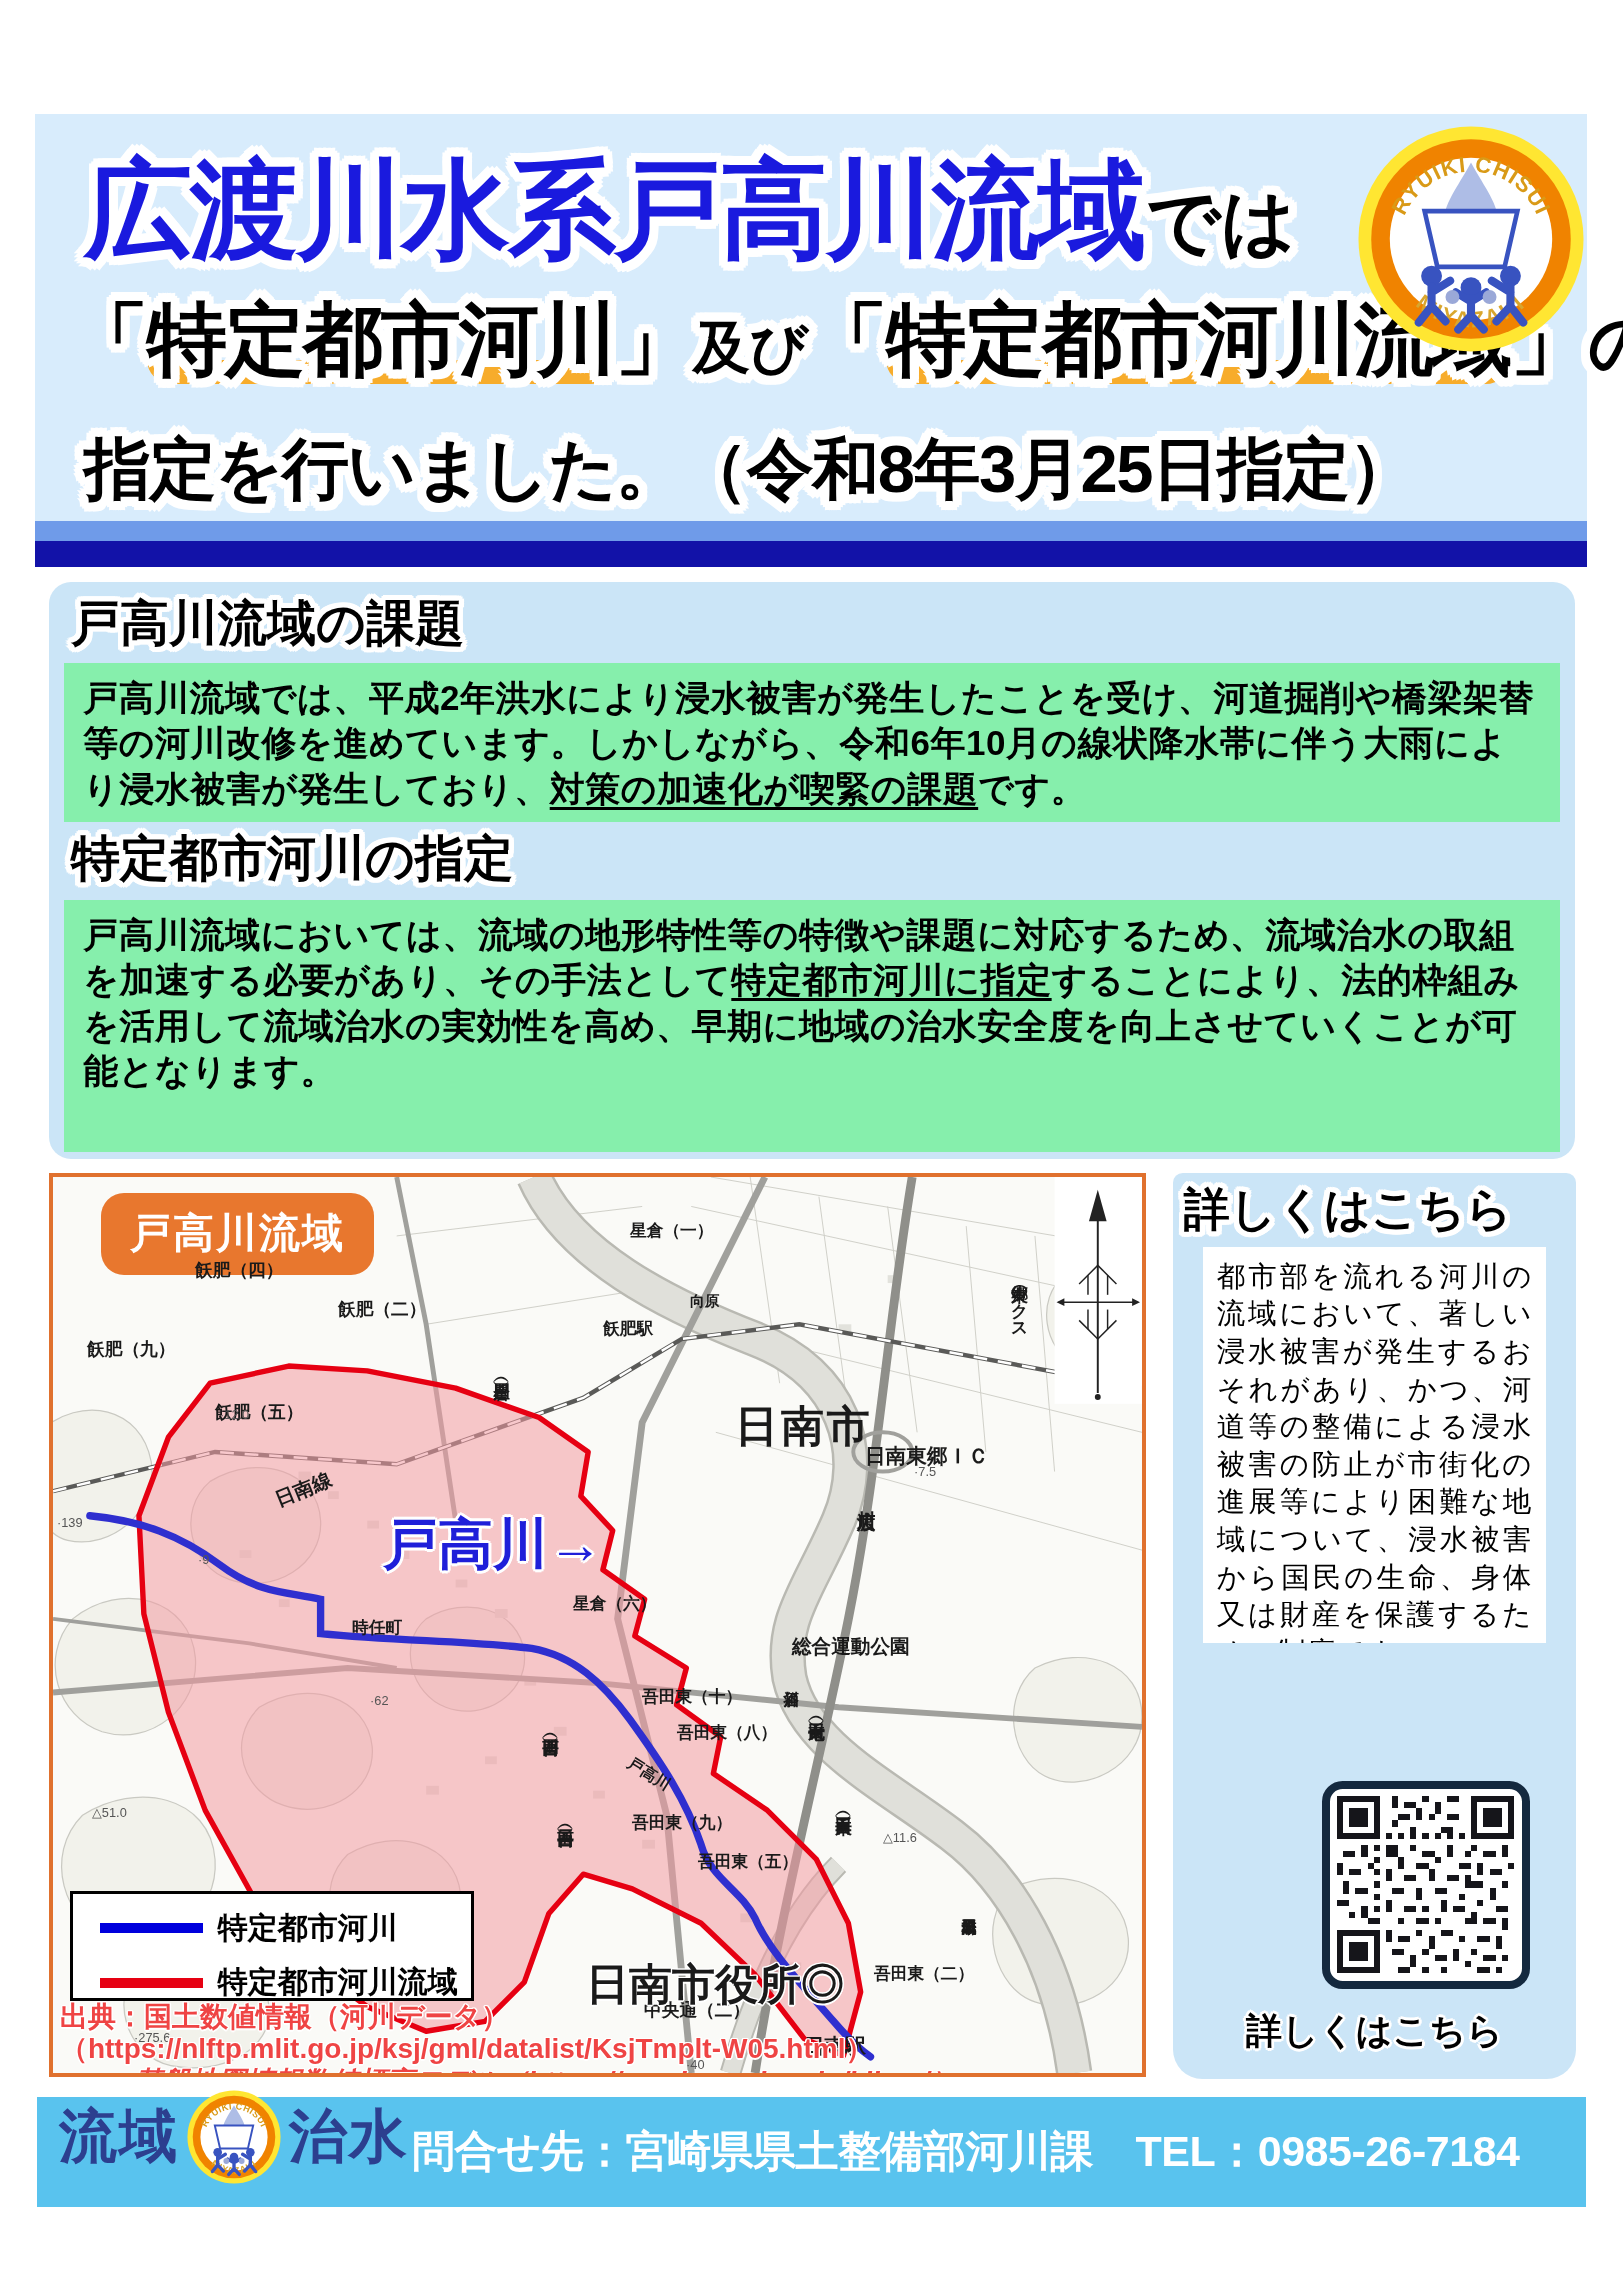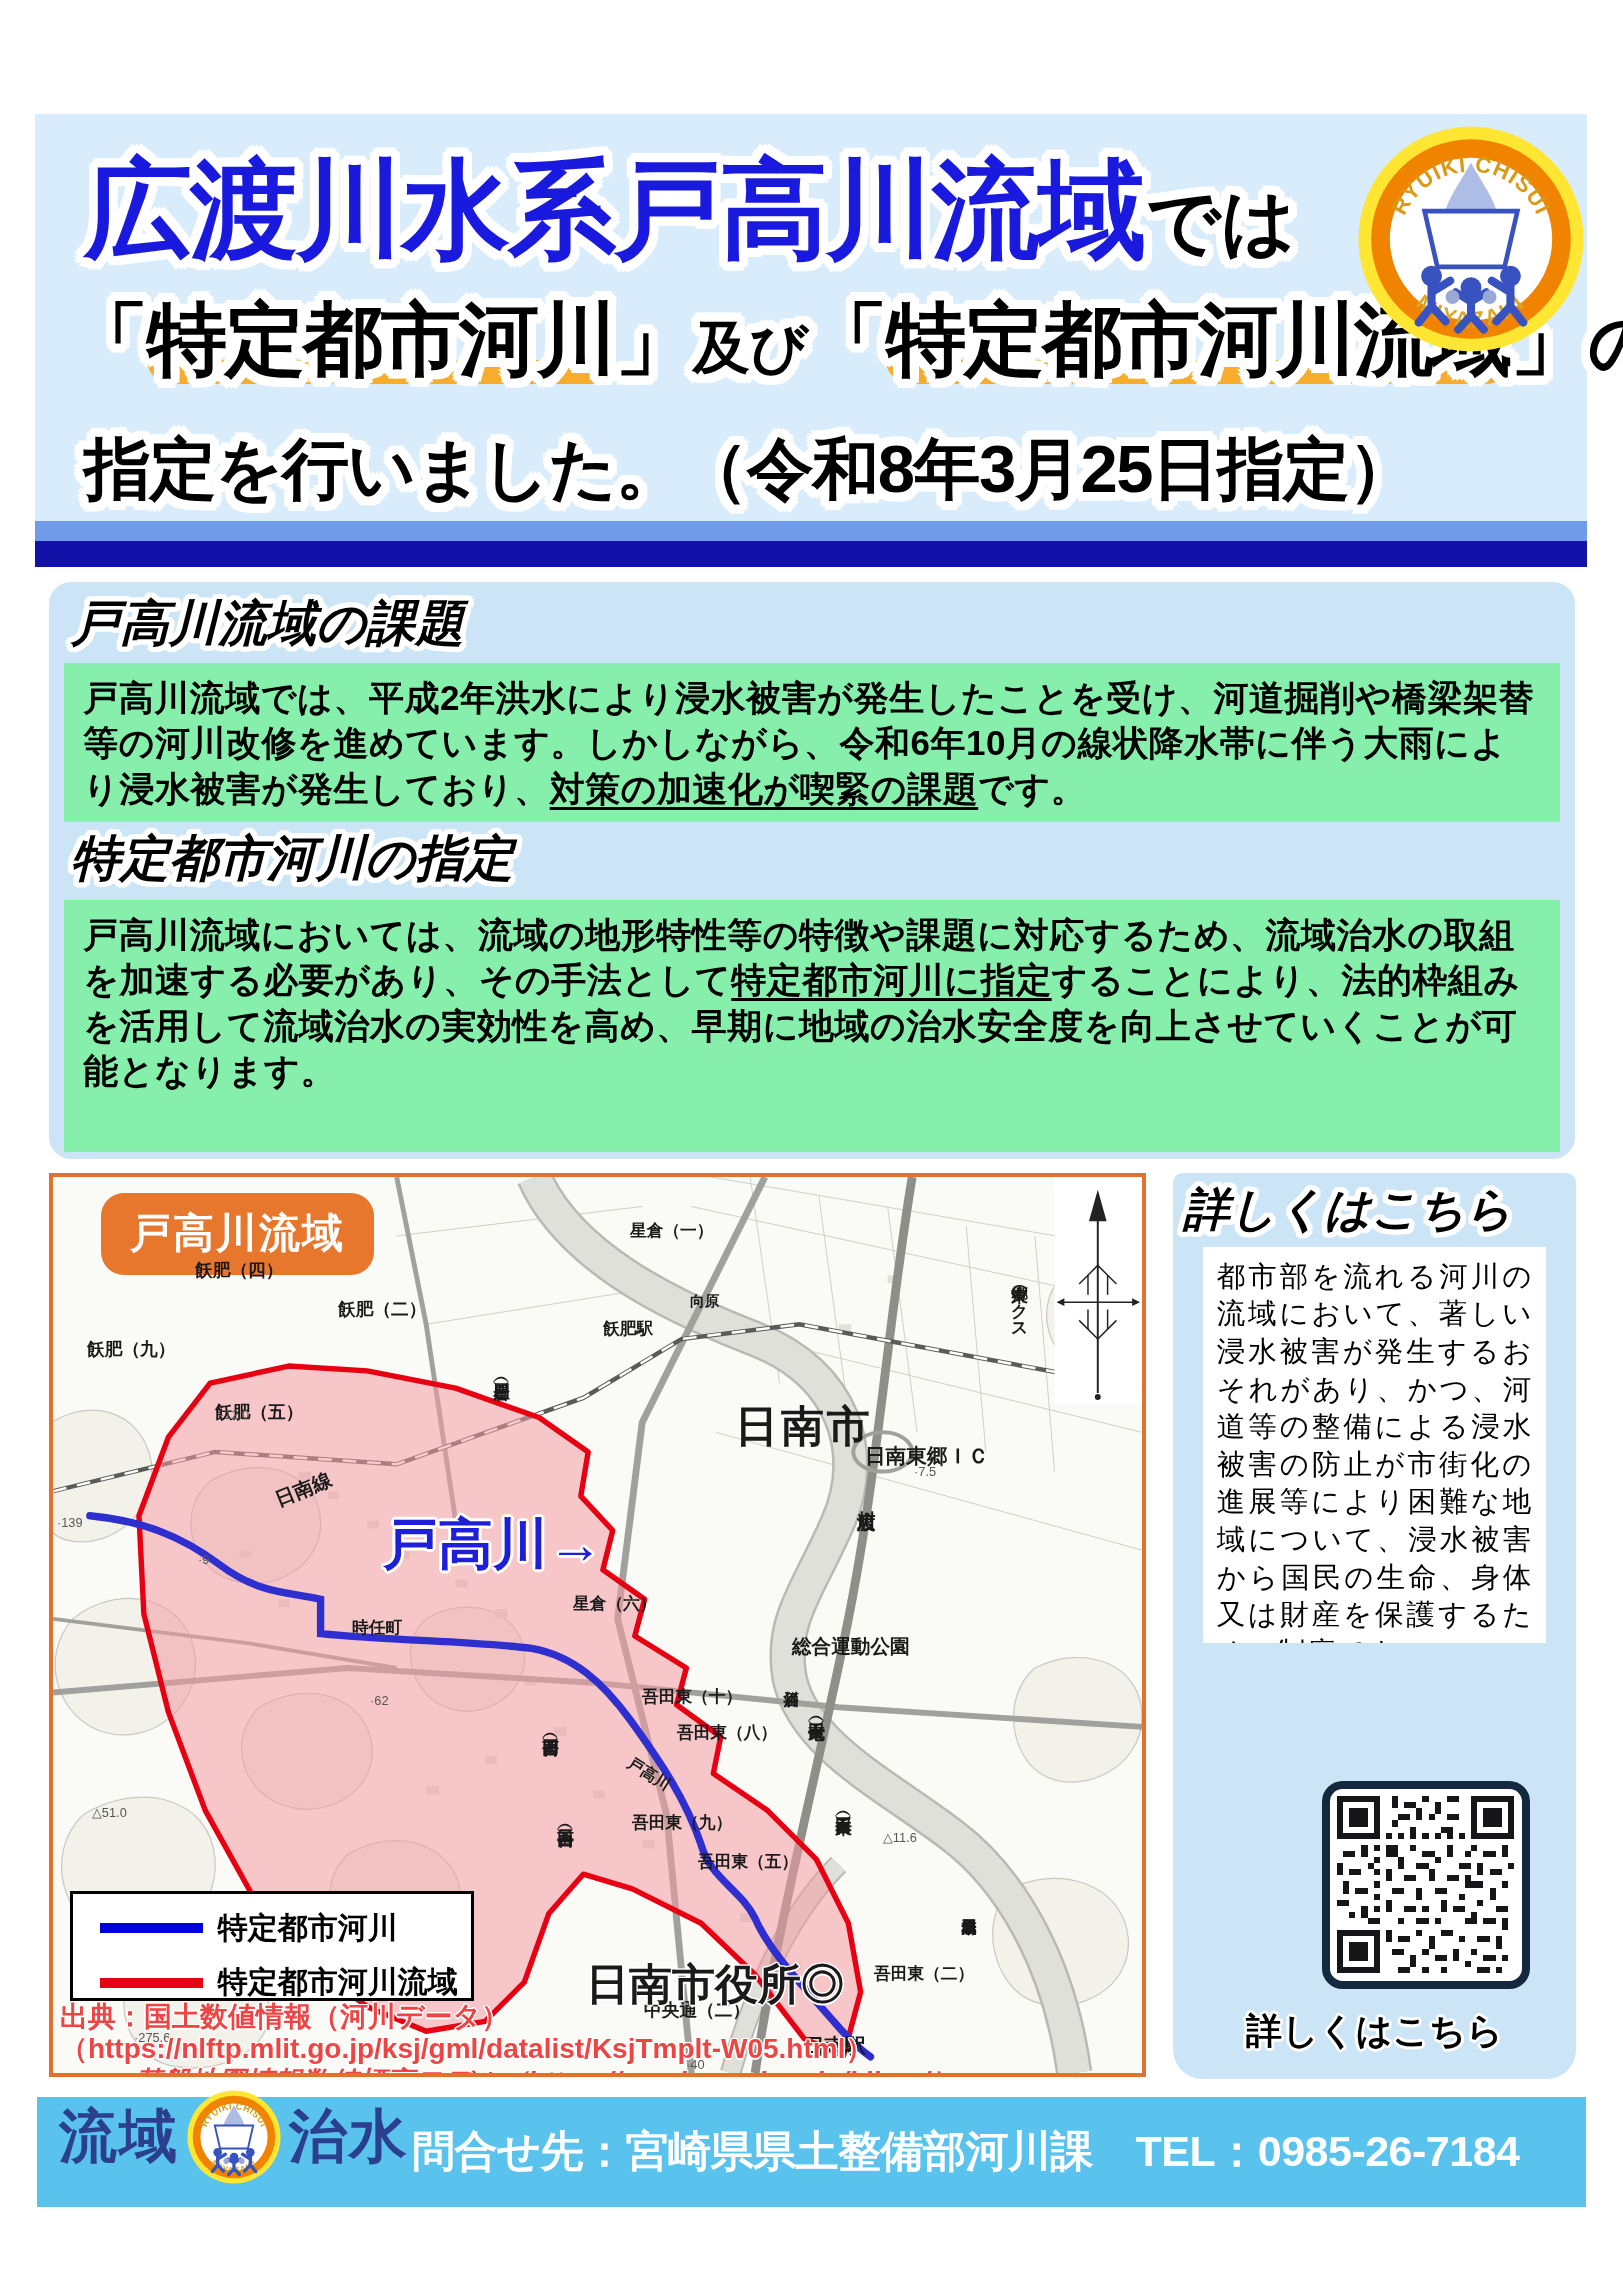--- a/index.html
+++ b/index.html
@@ -7,21 +7,21 @@
   .page{position:absolute;left:0;top:0;width:1623px;height:2295px;background:#ffffff;overflow:hidden;}
 
   
   .halo-lg{text-shadow:-8.8px 0 0 #fff,8.8px 0 0 #fff,0 -8.8px 0 #fff,0 8.8px 0 #fff,
     -6.4px -6.4px 0 #fff,6.4px -6.4px 0 #fff,-6.4px 6.4px 0 #fff,6.4px 6.4px 0 #fff,
     -8.8px -4.4px 0 #fff,8.8px -4.4px 0 #fff,-8.8px 4.4px 0 #fff,8.8px 4.4px 0 #fff,
     -4.4px -8.8px 0 #fff,4.4px -8.8px 0 #fff,-4.4px 8.8px 0 #fff,4.4px 8.8px 0 #fff;}
   .halo-md{text-shadow:-5.4px 0 0 #fff,5.4px 0 0 #fff,0 -5.4px 0 #fff,0 5.4px 0 #fff,
     -3.9px -3.9px 0 #fff,3.9px -3.9px 0 #fff,-3.9px 3.9px 0 #fff,3.9px 3.9px 0 #fff,
     -5.4px -2.5px 0 #fff,5.4px -2.5px 0 #fff,-5.4px 2.5px 0 #fff,5.4px 2.5px 0 #fff,
-    -2.5px -5.4px 0 #fff,2.5px -5.4px 0 #fff,-2.5px 5.4px 0 #fff,2.5px 5.4px 0 #fff;font-style:italic;}
+    -2.5px -5.4px 0 #fff,2.5px -5.4px 0 #fff,-2.5px 5.4px 0 #fff,2.5px 5.4px 0 #fff;}
   .halo-sm{text-shadow:-2.9px 0 0 #fff,2.9px 0 0 #fff,0 -2.9px 0 #fff,0 2.9px 0 #fff,
     -2px -2px 0 #fff,2px -2px 0 #fff,-2px 2px 0 #fff,2px 2px 0 #fff;}
   .halo-xs{text-shadow:-1.5px 0 0 #fff,1.5px 0 0 #fff,0 -1.5px 0 #fff,0 1.5px 0 #fff,
     -1px -1px 0 #fff,1px -1px 0 #fff,-1px 1px 0 #fff,1px 1px 0 #fff;}
 
   
   .header-panel{position:absolute;left:35px;top:114px;width:1552px;height:407px;background:#d8ecfc;}
   .title-line1{position:absolute;left:49px;top:23.6px;white-space:nowrap;font-weight:900;}
   .title-main{font-size:108px;color:#1a1ade;letter-spacing:-2px;}
   .title-suffix{font-size:73px;color:#000;}

